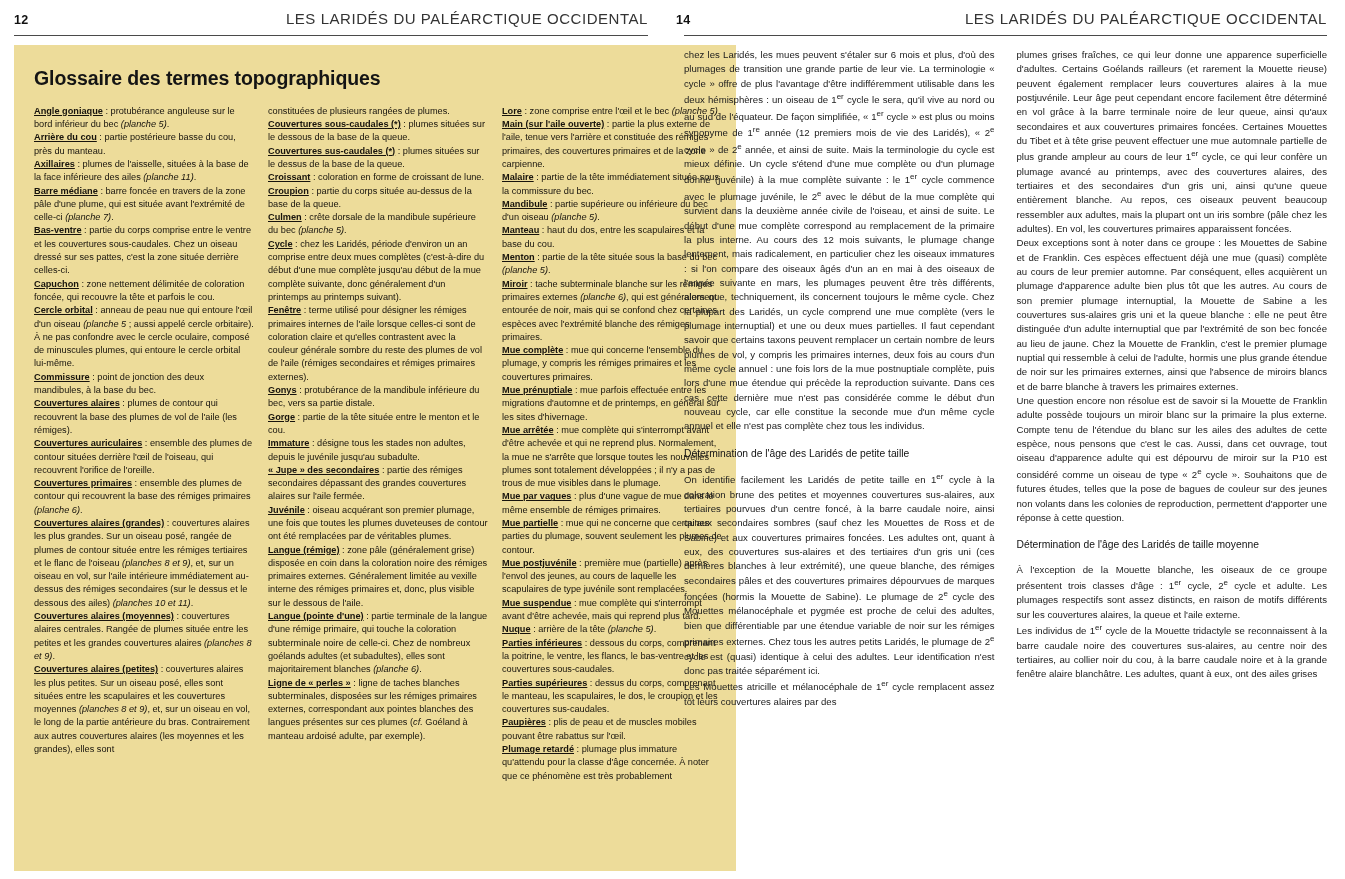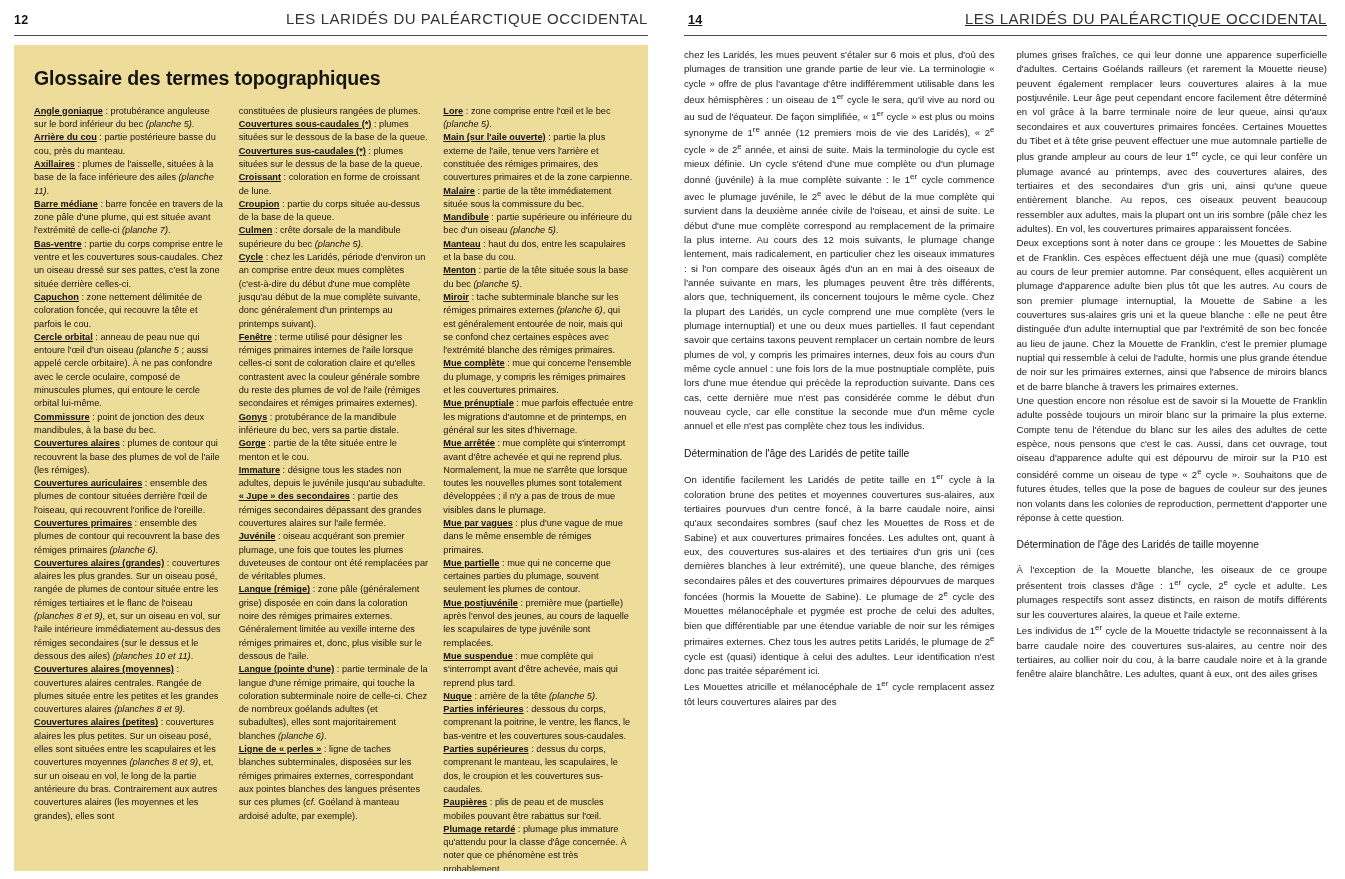--- a/index.html
+++ b/index.html
@@ -16,40 +16,40 @@
   .gutter{width:6px;height:879px;background:#fff;}
   .page-right{width:677px;height:879px;}
 
   
   .runhead{
     display:flex;align-items:baseline;
     padding:10px 0 0 0;
     margin:0 14px 0 14px;
     justify-content:space-between;
   }
-  .page-right .runhead{margin-left:20px;margin-right:18px;text-decoration:underline;}
+  .page-right .runhead{margin-left:8px;margin-right:18px;}
   .runhead .folio{
     font-weight:bold;font-size:12.5px;letter-spacing:.2px;
     color:#111;margin-right:9px;
   }
   .runhead .rhtitle{
     font-size:15px;letter-spacing:.55px;color:#333;
     text-transform:uppercase;white-space:nowrap;
   }
   .rule{
     height:1.4px;background:#4a4a4a;
     margin:8px 14px 0 14px;
   }
   .page-right .rule{margin-left:16px;margin-right:18px;}
 
   
   .glossary{
     position:absolute;
     left:14px;top:45px;
-    width:634px;height:826px;
+    width:722px;height:826px;
     background:#eddc9a;
     box-sizing:border-box;
     padding:22px 14px 10px 20px;
     overflow:hidden;
   }
   .glossary h1{
     font-size:19.5px;line-height:1.22;
     font-weight:bold;margin:0 0 14px 0;
     color:#141414;
     letter-spacing:-0.1px;

